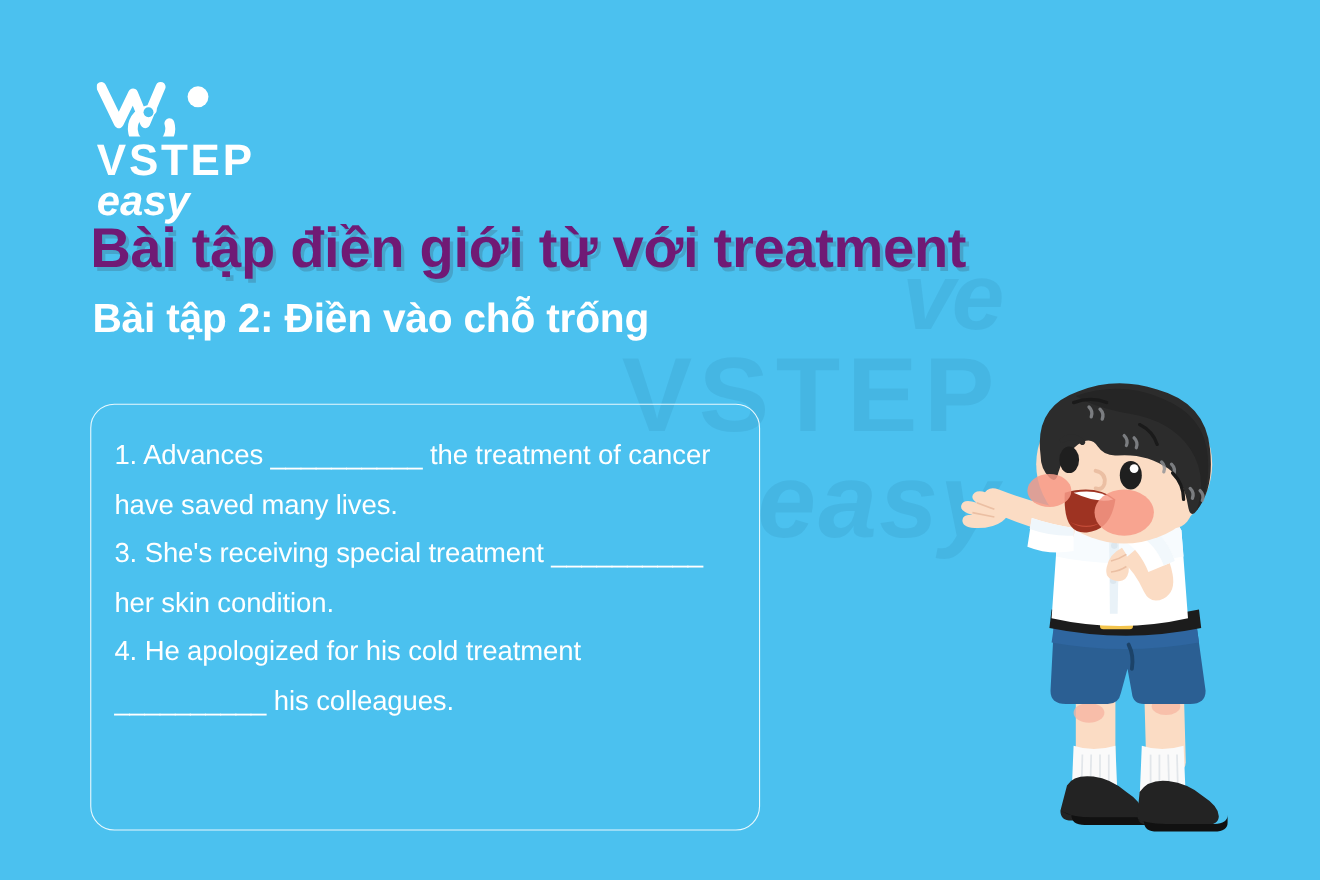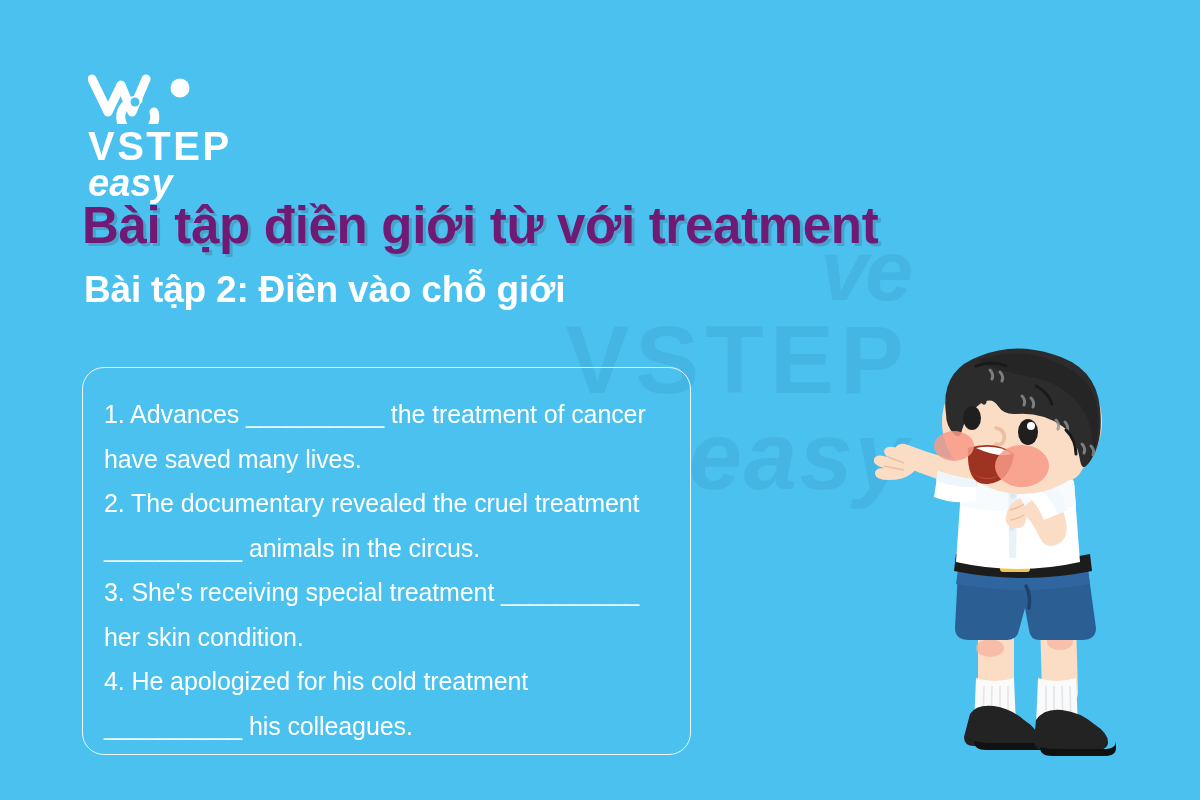--- a/index.html
+++ b/index.html
@@ -140,26 +140,25 @@
       <path d="M4 7 L20 40 L33 13 L44 40 L58 7" fill="none" stroke="#ffffff" stroke-width="9" stroke-linecap="round" stroke-linejoin="round"></path>
       <path d="M50 28 a17 17 0 1 0 16 12" fill="none" stroke="#ffffff" stroke-width="9" stroke-linecap="round"></path>
       <circle cx="47" cy="30" r="4.5" fill="#4BC1EF"></circle>
       <circle cx="92" cy="16" r="9.5" fill="#ffffff"></circle>
     </svg>
     <div class="logo-vstep">VSTEP</div>
     <div class="logo-easy">easy</div>
   </div>
 
   <h1 class="title">Bài tập điền giới từ với treatment</h1>
-  <h2 class="subtitle">Bài tập 2: Điền vào chỗ giới</h2>
+  <h2 class="subtitle">Bài tập 2: Điền vào chỗ trống</h2>
 
   <div class="exercise-box">
     <ul class="q-list">
       <li class="q-item">1. Advances __________ the treatment of cancer have saved many lives.</li>
-      <li class="q-item">2. The documentary revealed the cruel treatment __________ animals in the circus.</li>
       <li class="q-item">3. She's receiving special treatment __________ her skin condition.</li>
       <li class="q-item">4. He apologized for his cold treatment __________ his colleagues.</li>
     </ul>
   </div>
 
   <div class="character">
     <svg viewBox="0 0 350 424">
 
       <g>
         <path d="M128 272 L128 345 q0 8 9 8 l18 0 q9 0 9-8 L164 272 Z" fill="#FBDCC4"></path>

